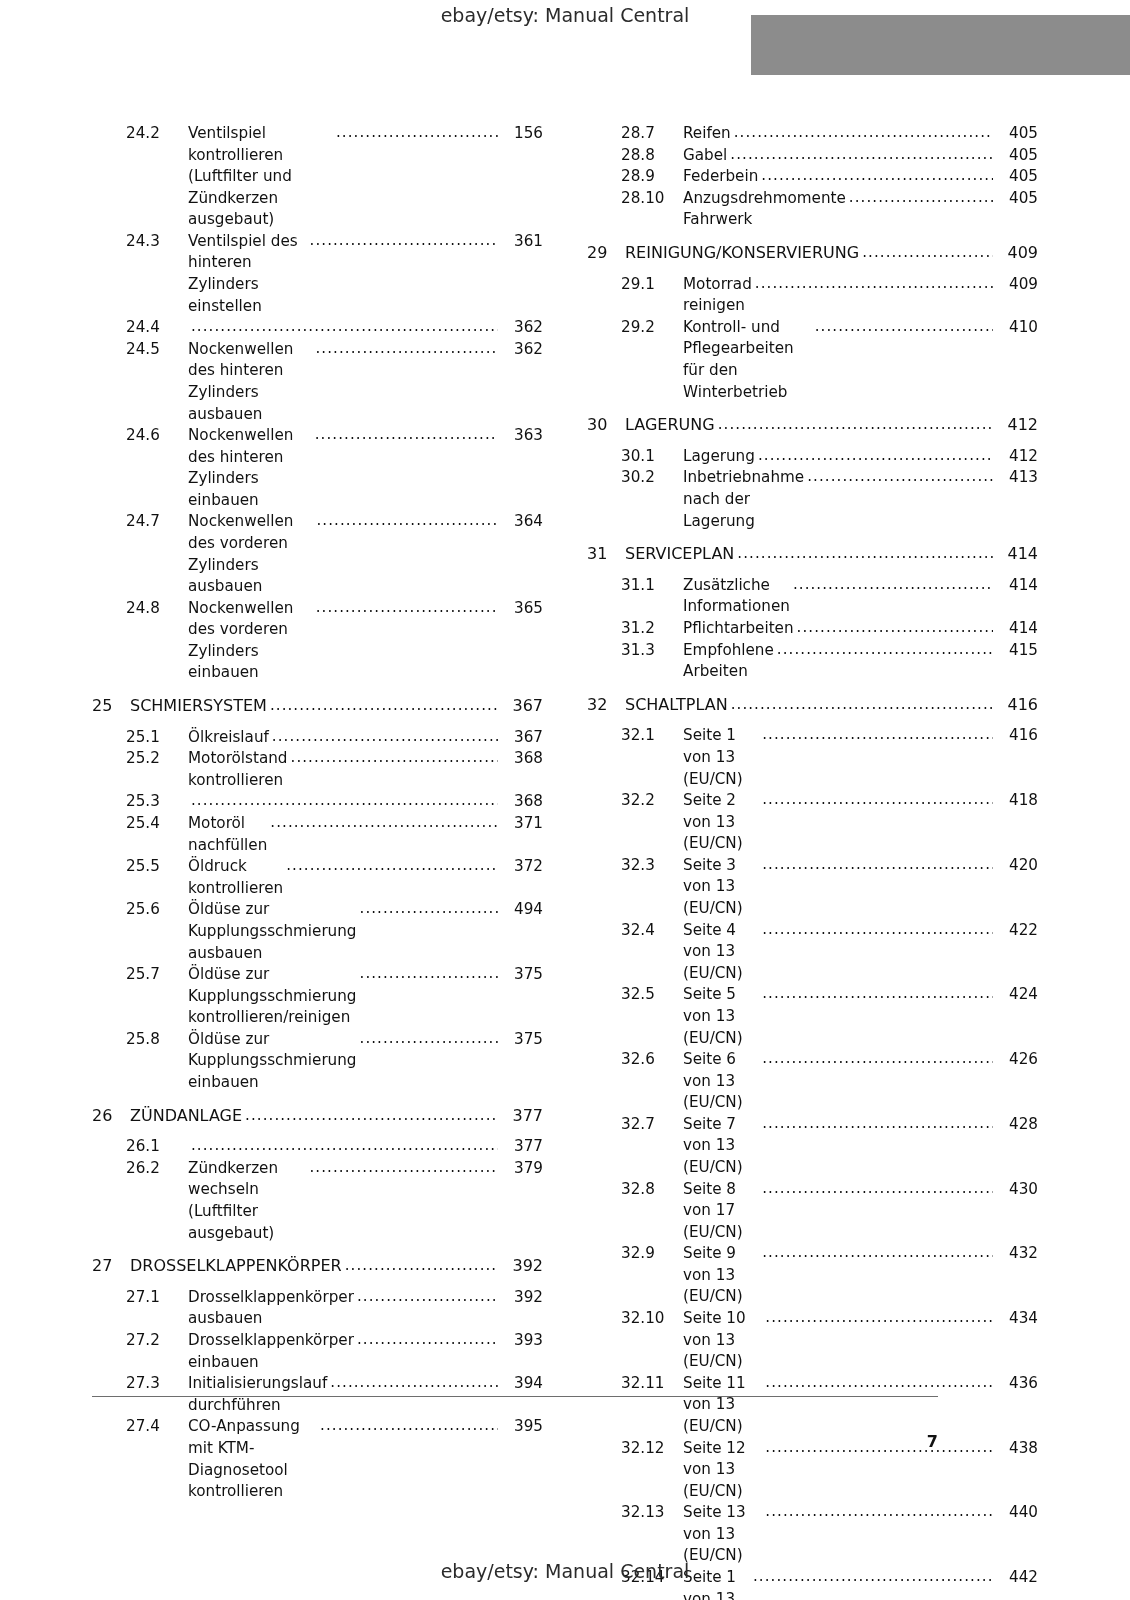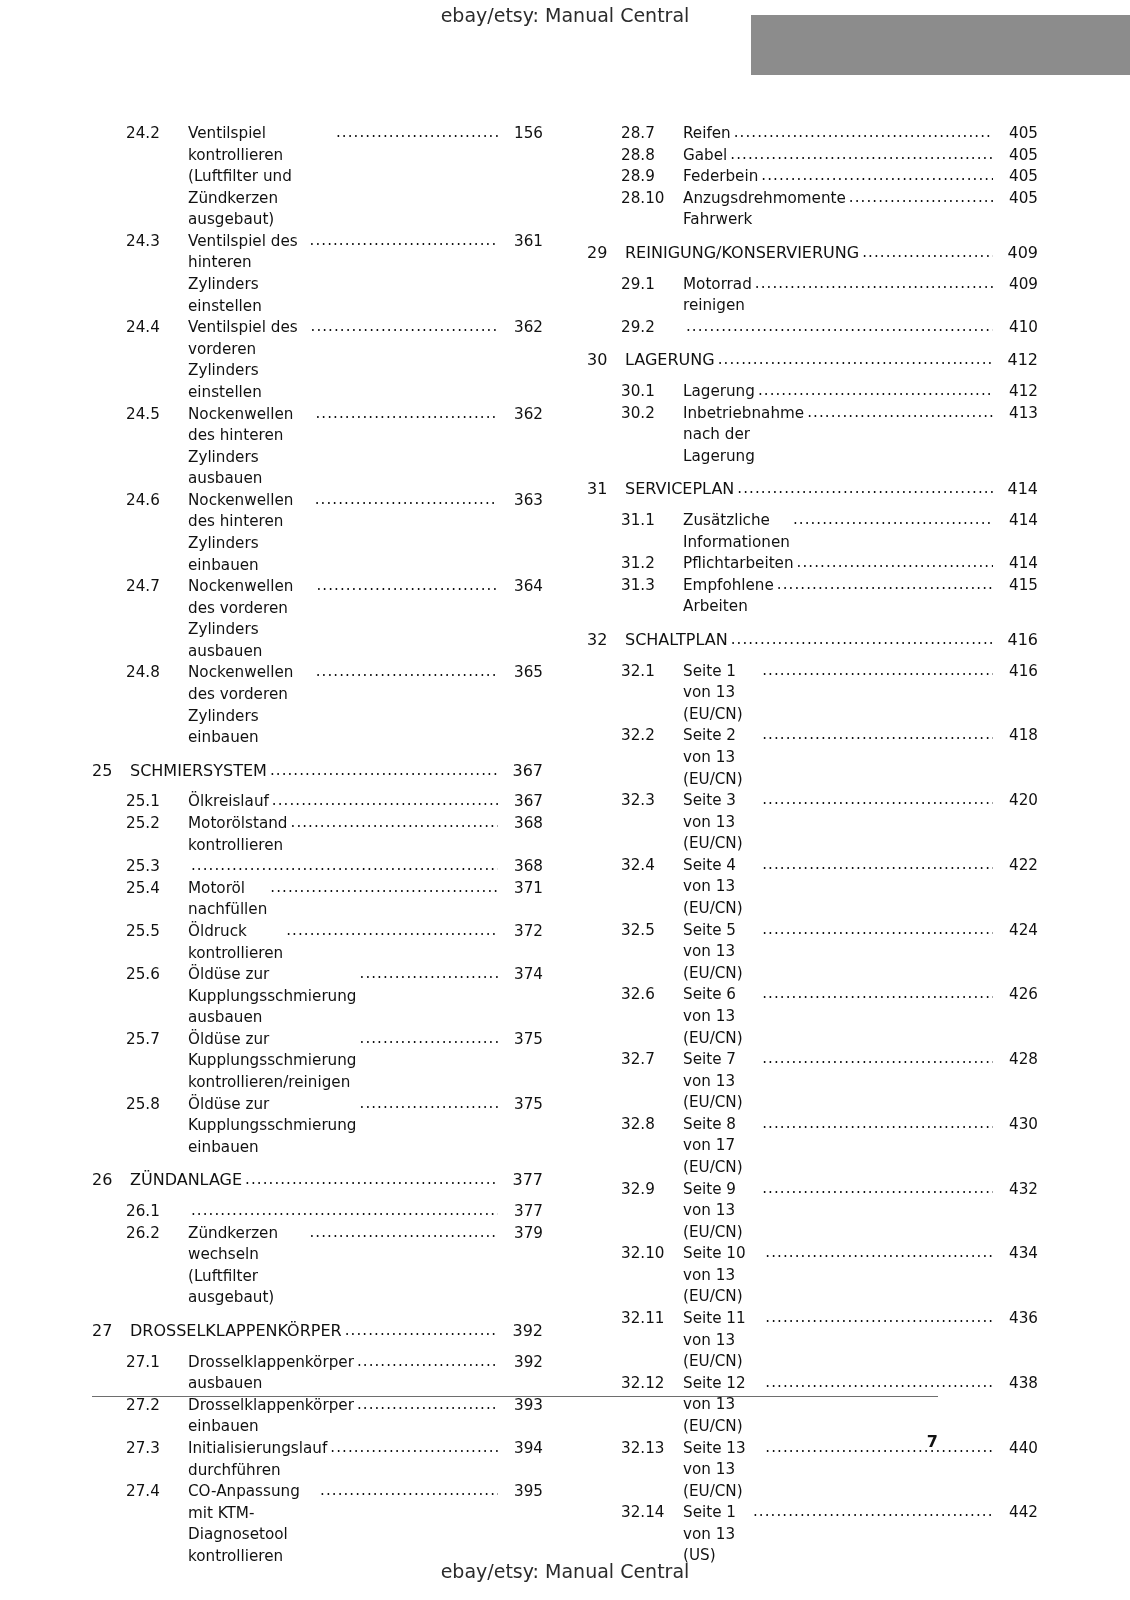--- a/index.html
+++ b/index.html
@@ -162,21 +162,20 @@
               <span class="ttext">Ventilspiel des hinteren Zylinders einstellen</span>
               <span class="dots">..........................................................................................</span>
               <span class="pg">361</span>
             </div>
           </div>
         </div>
         <div class="entry level2">
           <div class="num">24.4</div>
           <div class="title-wrap">
             <div class="title-line">
-              <span class="ttext">Ventilspiel des vorderen Zylinders einstellen</span>
               <span class="dots">..........................................................................................</span>
               <span class="pg">362</span>
             </div>
           </div>
         </div>
         <div class="entry level2">
           <div class="num">24.5</div>
           <div class="title-wrap">
             <div class="title-line">
               <span class="ttext">Nockenwellen des hinteren Zylinders ausbauen</span>
@@ -275,21 +274,21 @@
               <span class="pg">372</span>
             </div>
           </div>
         </div>
         <div class="entry level2">
           <div class="num">25.6</div>
           <div class="title-wrap">
             <div class="title-line">
               <span class="ttext">Öldüse zur Kupplungsschmierung ausbauen</span>
               <span class="dots">..........................................................................................</span>
-              <span class="pg">374</span>
+              <span class="pg">494</span>
             </div>
           </div>
         </div>
         <div class="entry level2">
           <div class="num">25.7</div>
           <div class="title-wrap">
             <div class="title-line">
               <span class="ttext">Öldüse zur Kupplungsschmierung kontrollieren/reinigen</span>
               <span class="dots">..........................................................................................</span>
               <span class="pg">375</span>
@@ -450,20 +449,21 @@
               <span class="ttext">Motorrad reinigen</span>
               <span class="dots">..........................................................................................</span>
               <span class="pg">409</span>
             </div>
           </div>
         </div>
         <div class="entry level2">
           <div class="num">29.2</div>
           <div class="title-wrap">
             <div class="title-line">
+              <span class="ttext">Kontroll- und Pflegearbeiten für den Winterbetrieb</span>
               <span class="dots">..........................................................................................</span>
               <span class="pg">410</span>
             </div>
           </div>
         </div>
         <div class="spacer-lvl1"></div>
         <div class="entry level1">
           <div class="num">30</div>
           <div class="title-wrap">
             <div class="title-line">

